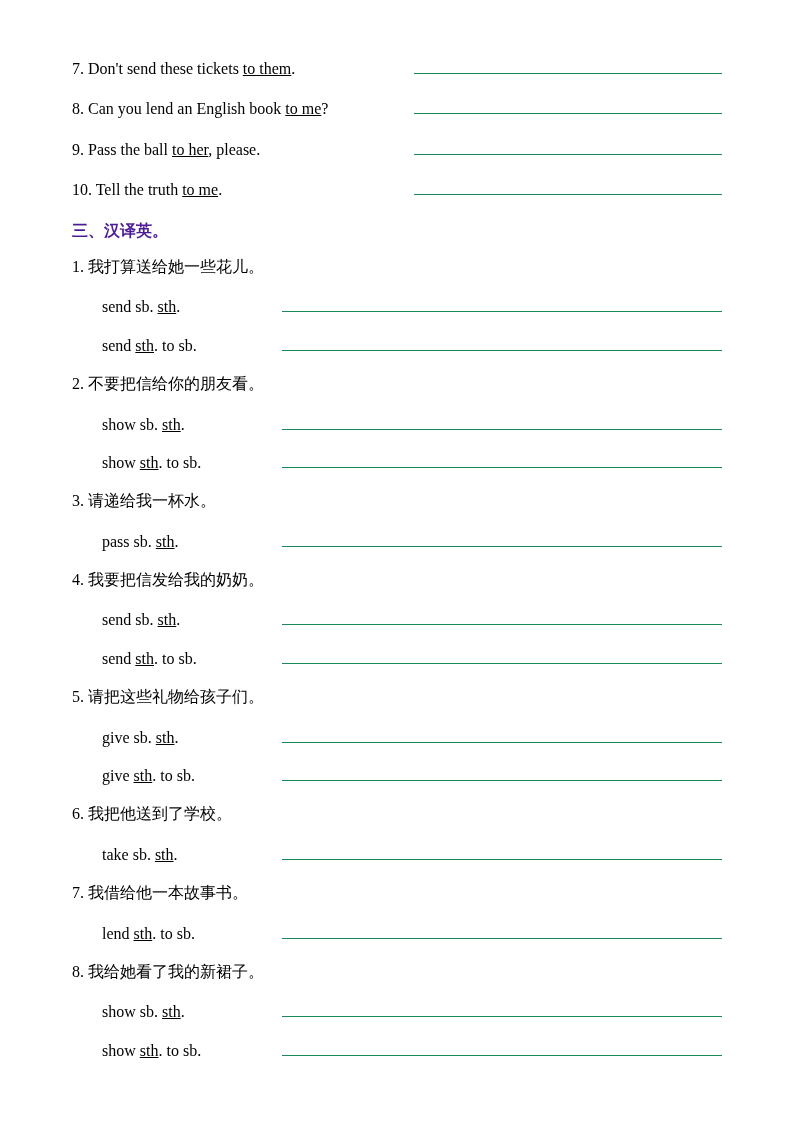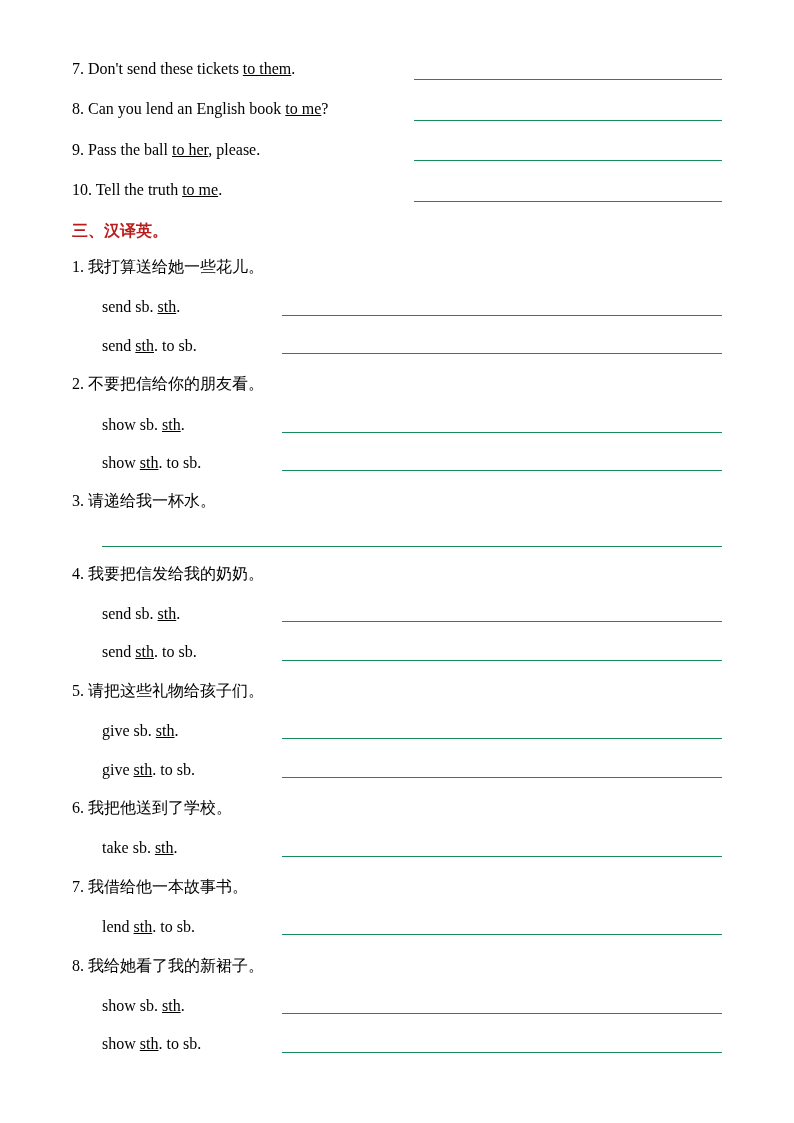--- a/index.html
+++ b/index.html
@@ -8,21 +8,21 @@
     height: 1123px;
     background: #fff;
     font-family: "Times New Roman", "SimSun", serif;
     font-size: 16px;
     color: #000;
     padding: 58px 72px 40px 72px;
     line-height: 1.4;
   }
   .row {
     display: flex;
-    align-items: flex-end;
+    align-items: flex-start;
     margin-bottom: 18px;
     gap: 42px;
   }
   .row-compact {
     display: flex;
     align-items: center;
     margin-bottom: 18px;
   }
   .qtext {
     flex: 0 0 auto;
@@ -35,30 +35,30 @@
   .blank {
     flex: 1 1 auto;
     min-width: 50px;
     border-bottom: 1.2px solid #1a8a5a;
     height: 16px;
   }
   
   .wavy { border-bottom: 2px solid transparent; text-decoration: underline wavy #d43636; text-decoration-skip-ink: none;}
   .und { text-decoration: underline; }
   .section-title {
-    color: #b91c1c;
+    color: #4c1d95;
     font-weight: bold;
     margin-bottom: 14px;
     margin-top: 2px;
     font-family: "SimSun","Times New Roman",serif;
   }
   .cn { font-family: "SimSun", serif; }
   .sub-indent {
     display: flex;
-    align-items: center;
+    align-items: flex-start;
     margin-bottom: 16px;
     padding-left: 30px;
   }
   .pattern {
     flex: 0 0 180px;
     white-space: nowrap;
   }
 </style>
 </head>
 <body>
@@ -113,20 +113,21 @@
       <span class="blank"></span>
     </div>
     <div class="sub-indent">
       <span class="pattern"><span>show </span><span class="und wavy">sth</span><span>. to sb.</span></span>
       <span class="blank"></span>
     </div>
     <div class="row-compact">
       <span class="qtext cn">3. 请递给我一杯水。</span>
     </div>
     <div class="sub-indent">
+      <span class="pattern"><span>pass sb. </span><span class="und wavy">sth</span><span>.</span></span>
       <span class="blank"></span>
     </div>
     <div class="row-compact">
       <span class="qtext cn">4. 我要把信发给我的奶奶。</span>
     </div>
     <div class="sub-indent">
       <span class="pattern"><span>send sb. </span><span class="und wavy">sth</span><span>.</span></span>
       <span class="blank"></span>
     </div>
     <div class="sub-indent">

